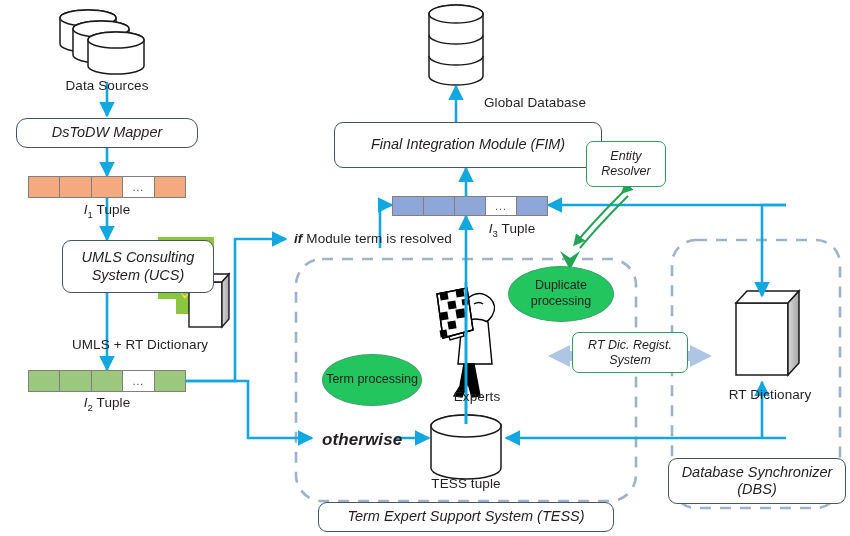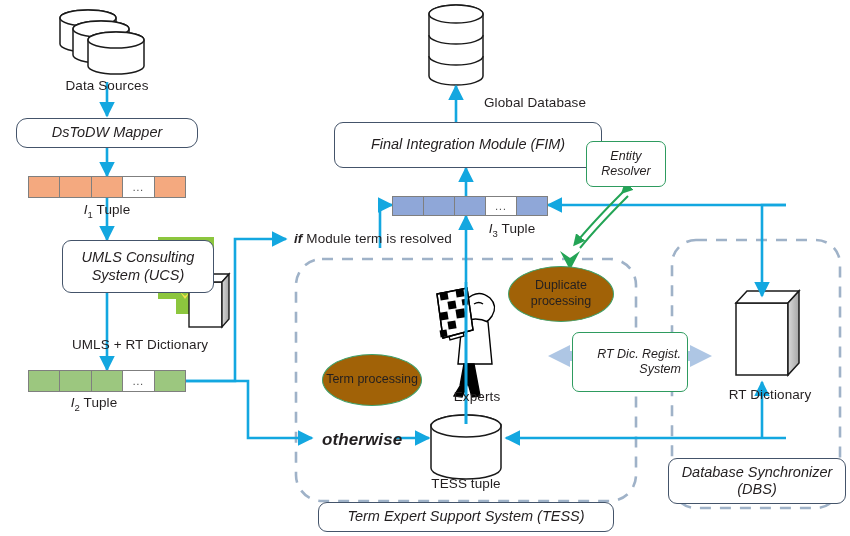--- a/index.html
+++ b/index.html
@@ -15,21 +15,21 @@
   
   .box{position:absolute;box-sizing:border-box;border:1px solid #44546a;
        border-radius:9px;background:#ffffff;display:flex;align-items:center;
        justify-content:center;text-align:center;font-style:italic;
        font-size:14.5px;color:#231f20;line-height:1.2;padding:2px 6px;}
   .box.green{border:1px solid #2e9b5f;border-radius:8px;}
   .box.small{font-size:12.5px;border-radius:7px;}
 
   
   .oval{position:absolute;box-sizing:border-box;border:1px solid #3fa16b;
-        border-radius:50%;background:#a16207;display:flex;align-items:center;
+        border-radius:50%;background:#22c55e;display:flex;align-items:center;
         justify-content:center;text-align:center;font-size:12.5px;
         color:#231f20;line-height:1.25;}
 
   
   .tuple{position:absolute;display:flex;box-sizing:border-box;}
   .tuple .cell{box-sizing:border-box;border:1px solid #7f7f7f;
        border-right-width:0;height:100%;}
   .tuple .cell:last-child{border-right-width:1px;}
   .tuple .cell.dots{background:#ffffff;display:flex;align-items:center;
        justify-content:center;font-size:10px;color:#3c3c3c;letter-spacing:1px;}
@@ -210,21 +210,21 @@
 
   <div class="lbl c" style="left:140px;top:337px;">UMLS + RT Dictionary</div>
 
   <div class="tuple" id="tuple-i2" style="left:28px;top:370px;width:158px;height:22px;">
       <div class="cell" style="flex: 1 1 0px; background: rgb(156, 199, 127);"></div>
       <div class="cell" style="flex: 1 1 0px; background: rgb(156, 199, 127);"></div>
       <div class="cell" style="flex: 1 1 0px; background: rgb(156, 199, 127);"></div>
       <div class="cell dots" style="flex: 1 1 0px;">...</div>
       <div class="cell" style="flex: 1 1 0px; background: rgb(156, 199, 127);"></div>
     </div>
-  <div class="lbl c" style="left:94px;top:395px;">
+  <div class="lbl c" style="left:107px;top:395px;">
     <span class="ital">I</span><span class="sub">2</span> Tuple
   </div>
 
   <div class="lbl" style="left:484px;top:95px;">Global Database</div>
 
   <div class="box" style="left:334px;top:122px;width:268px;height:46px;">Final Integration Module (FIM)</div>
 
   <div class="box green small" style="left:586px;top:141px;width:80px;height:46px;">Entity Resolver</div>
 
   <div class="tuple" id="tuple-i3" style="left:392px;top:196px;width:156px;height:20px;">
@@ -246,21 +246,21 @@
   <div class="lbl" style="left:322px;top:430px;font-weight:bold;font-style:italic;
        font-size:17px;">otherwise</div>
 
   <div class="oval" style="left:322px;top:354px;width:100px;height:52px;">Term processing</div>
 
   <div class="oval" style="left:508px;top:266px;width:106px;height:56px;">Duplicate processing</div>
 
   <div class="lbl c" style="left:477px;top:389px;">Experts</div>
   <div class="lbl c" style="left:466px;top:476px;">TESS tuple</div>
 
-  <div class="box green small" style="left:572px;top:332px;width:116px;height:60px;text-align:right;">RT Dic. Regist. System</div>
+  <div class="box green small" style="left:572px;top:332px;width:116px;height:41px;">RT Dic. Regist. System</div>
 
   <div class="lbl c" style="left:770px;top:387px;">RT Dictionary</div>
 
   <div class="box" style="left:668px;top:458px;width:178px;height:46px;">Database Synchronizer (DBS)</div>
 
   <div class="box" style="left:318px;top:502px;width:296px;height:30px;">Term Expert Support System (TESS)</div>
 
 </div>
 
 </body></html>

